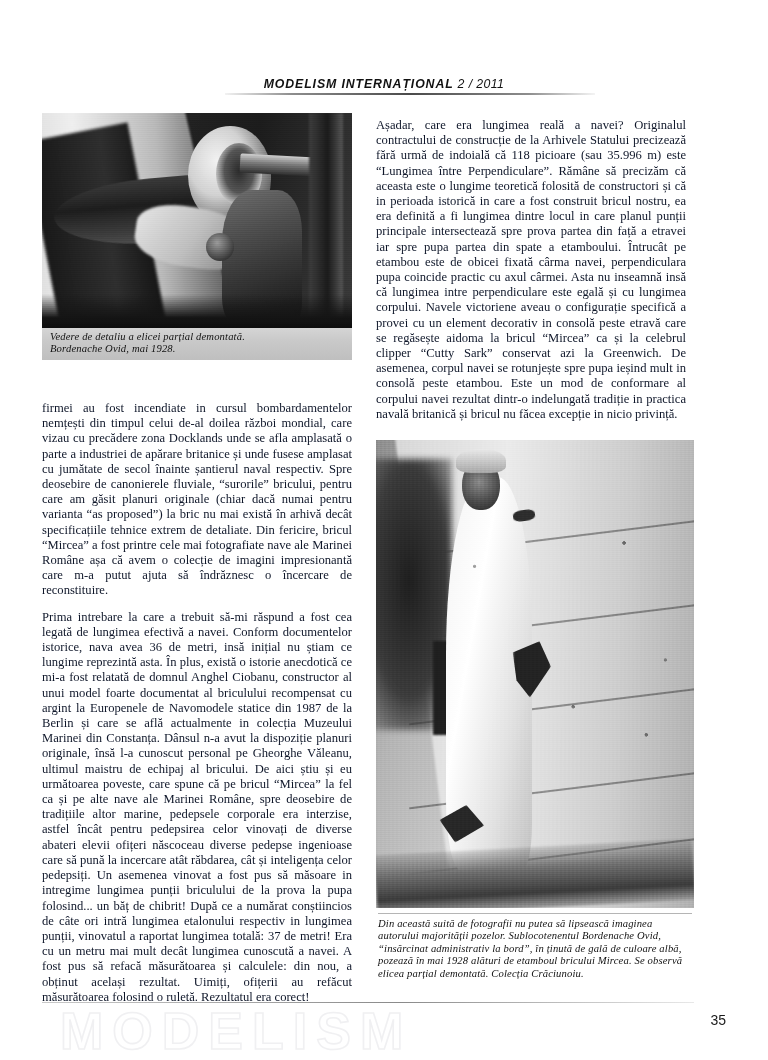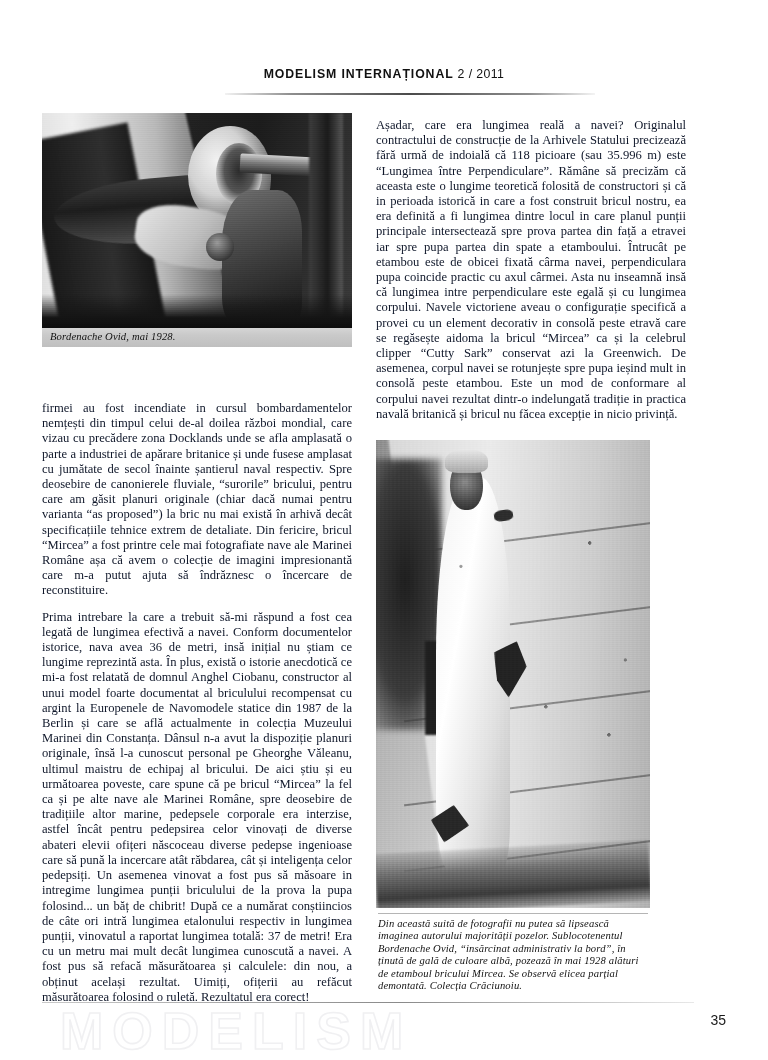--- a/index.html
+++ b/index.html
@@ -19,23 +19,24 @@
     margin: 0 auto;
     background: #ffffff;
     overflow: hidden;
     box-sizing: border-box;
   }
 
   
   .running-head {
     position: absolute;
     left: 0;
-    top: 64px;
+    top: 74px;
     width: 768px;
     text-align: center;
+    font-style: italic;
   }
   .running-head .rh-text {
     font-family: "Liberation Sans", "DejaVu Sans", sans-serif;
     font-size: 12.3px;
     font-weight: bold;
     letter-spacing: 0.9px;
     color: #111;
     white-space: nowrap;
     display: inline-block;
   }
@@ -71,21 +72,21 @@
     color: #0f172a;
   }
   p.body-text:last-child { margin-bottom: 0; }
 
   
   .figure {
     position: absolute;
     width: 310px;
   }
   .fig-left  { left: 42px; top: 113px; }
-  .fig-right { left: 376px; top: 440px; width: 274px; }
+  .fig-right { left: 376px; top: 440px; width: 318px; }
 
   .photo {
     width: 100%;
     display: block;
     position: relative;
     overflow: hidden;
     background: #2a2a2a;
     border: 0;
   }
   .photo-1 { height: 215px; }
@@ -339,20 +340,21 @@
       <div class="p1-hubring"></div>
       <div class="p1-shaft"></div>
       <div class="p1-blade2"></div>
       <div class="p1-rightpost"></div>
       <div class="p1-man"></div>
       <div class="p1-manhead"></div>
       <div class="p1-floor"></div>
       <div class="p1-grain"></div>
     </div>
     <div class="caption-bar">
+      <div class="caption-line">Vedere de detaliu a elicei parțial demontată.</div>
       <div class="caption-line">Bordenache Ovid, mai 1928.</div>
     </div>
   </div>
 
   <div class="col col-left" style="top:393px;">
     <p class="body-text">firmei au fost incendiate in cursul bombardamentelor nemțești din timpul celui de-al doilea război mondial, care vizau cu precădere zona Docklands unde se afla amplasată o parte a industriei de apărare britanice și unde fusese amplasat cu jumătate de secol înainte șantierul naval respectiv. Spre deosebire de canonierele fluviale, “surorile” bricului, pentru care am găsit planuri originale (chiar dacă numai pentru varianta “as proposed”)  la bric nu mai există în arhivă decât specificațiile tehnice extrem de detaliate. Din fericire, bricul “Mircea” a fost printre cele mai fotografiate nave ale Marinei Române așa că avem o colecție de imagini impresionantă care m-a putut ajuta să îndrăznesc o încercare de reconstituire.</p>
     <p class="body-text">Prima intrebare la care a trebuit să-mi răspund a fost cea legată de lungimea efectivă a navei. Conform documentelor istorice, nava avea 36 de metri, insă inițial nu știam ce lungime reprezintă asta. În plus, există o istorie anecdotică ce mi-a fost relatată de domnul Anghel Ciobanu, constructor al unui model foarte documentat al briculului recompensat cu argint la Europenele de Navomodele statice din 1987 de la Berlin și care se află actualmente in colecția Muzeului Marinei din Constanța. Dânsul n-a avut la dispoziție planuri originale, însă l-a cunoscut personal pe Gheorghe Văleanu, ultimul maistru de echipaj al bricului. De aici știu și eu următoarea poveste, care spune că pe bricul “Mircea” la fel ca și pe alte nave ale Marinei Române, spre deosebire de tradițiile altor marine, pedepsele corporale era interzise, astfel încât pentru pedepsirea celor vinovați de diverse abateri elevii ofițeri născoceau diverse pedepse ingenioase care să pună la incercare atât răbdarea, cât și inteligența celor pedepsiți. Un asemenea vinovat a fost pus să măsoare in intregime lungimea punții briculului de la prova la pupa folosind... un băț de chibrit! După ce a numărat conștiincios de câte ori intră lungimea etalonului respectiv in lungimea punții, vinovatul a raportat lungimea totală: 37 de metri! Era cu un metru mai mult decât lungimea cunoscută a navei. A fost pus să refacă măsurătoarea și calculele: din nou, a obținut același rezultat. Uimiți, ofițerii au refăcut măsurătoarea folosind o ruletă. Rezultatul era corect!</p>
   </div>
 
   <div class="col col-right">

